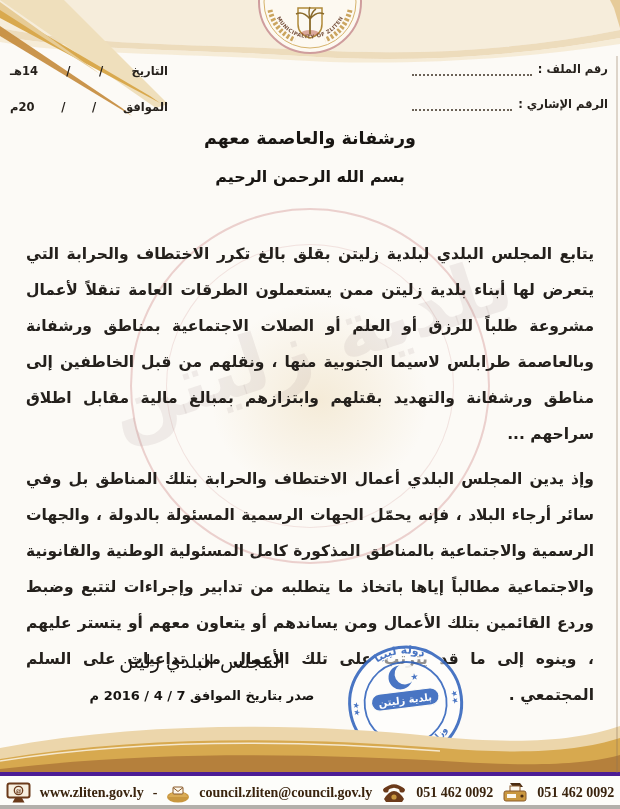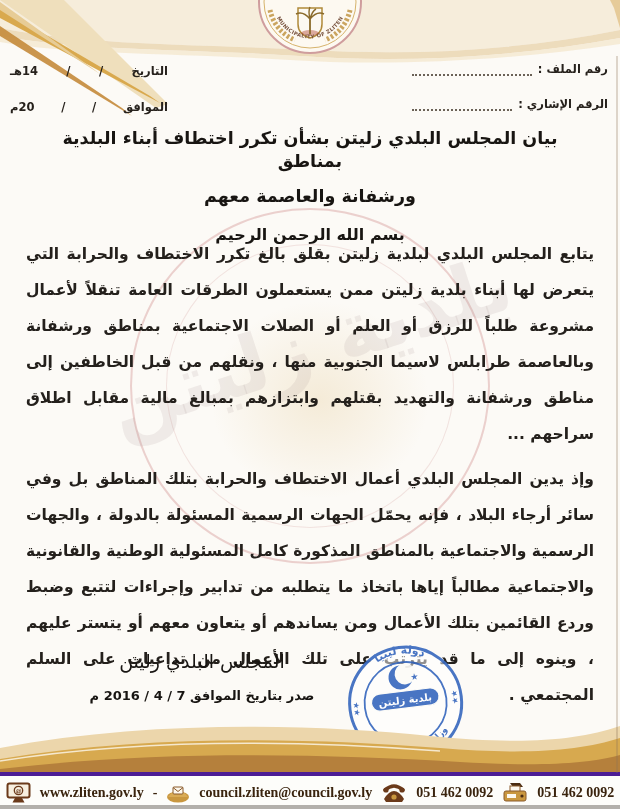--- a/index.html
+++ b/index.html
@@ -108,21 +108,20 @@
     </div>
     <div class="row">
       <span>الموافق</span>
       <span>/</span>
       <span>/</span>
       <span>20م</span>
     </div>
   </div>
 
   <div class="title-block">
-    <div class="title-line">بيان المجلس البلدي زليتن بشأن تكرر اختطاف أبناء البلدية بمناطق</div>
     <div class="title-line">ورشفانة والعاصمة معهم</div>
     <div class="basmala">بسم الله الرحمن الرحيم</div>
   </div>
 
   <div class="wm-ring">
     <div class="wm-ring-inner"></div>
   </div>
   <div class="wm-glow"></div>
   <div class="wm-text">بلدية زليتن</div>
 

